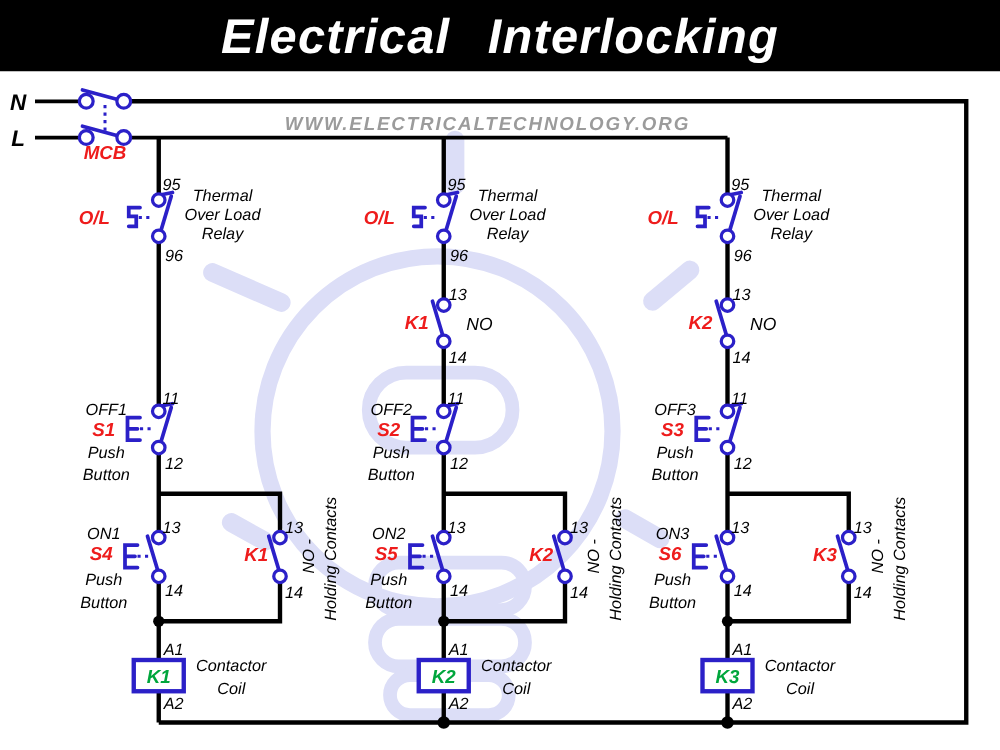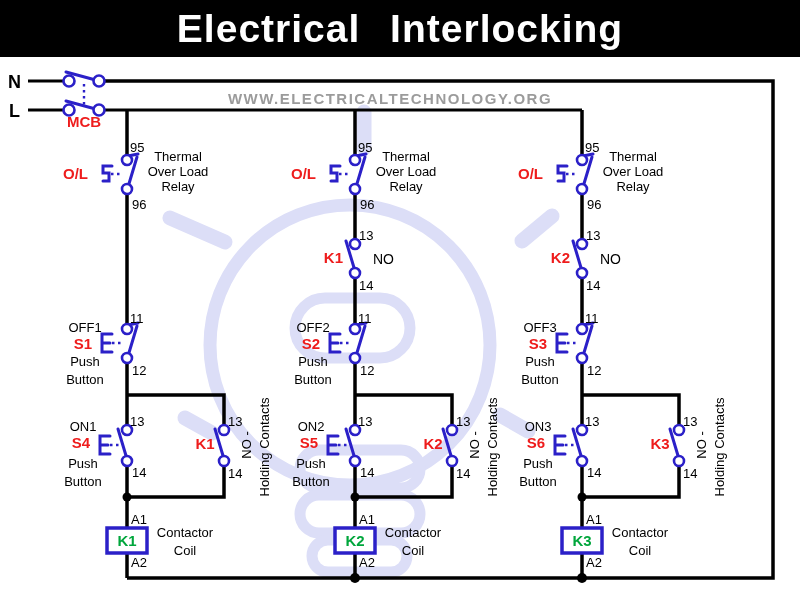--- a/index.html
+++ b/index.html
@@ -1,16 +1,16 @@
 <!DOCTYPE html>
 <html style="--blue: #2b20c8; --red: #ee1c1c; --green: #00a63c; --wm: #9b9b9b; --bulb: #dcdef7; --bannerbg: #000000; --bannertx: #ffffff;"><head>
 <meta charset="utf-8">
 <style>
   html,body{margin:0;padding:0;background:#fff;}
-  .stage{position:relative;width:800px;height:600px;overflow:hidden;background:#fff;}
+  .stage{position:relative;width:800px;height:600px;overflow:hidden;background:#fff;font-style:italic;}
   svg text{font-family:"Liberation Sans",sans-serif;fill:#000;}
   .w{stroke:#000;stroke-width:3.5;fill:none;}
   .thin{stroke-width:3;}
   .sym{stroke:var(--blue);stroke-width:3;fill:none;stroke-linecap:round;}
   .dotted{stroke-dasharray:2.5 3.5;stroke-width:2.4;stroke-linecap:butt;}
   .term{fill:#fff;stroke:var(--blue);stroke-width:2.6;}
   .dot{fill:#000;stroke:none;}
   .num{font-size:13px;}
   .lbl{font-size:13px;}
   .mid{text-anchor:middle;}

